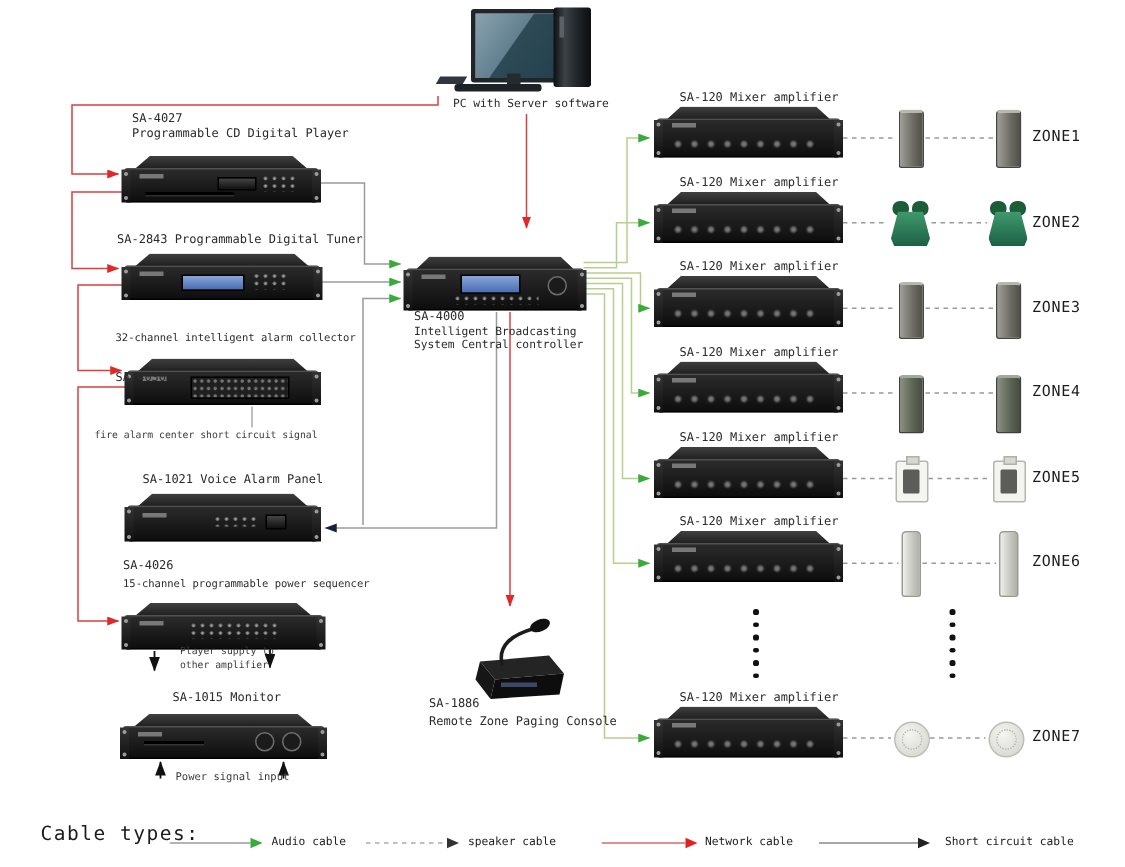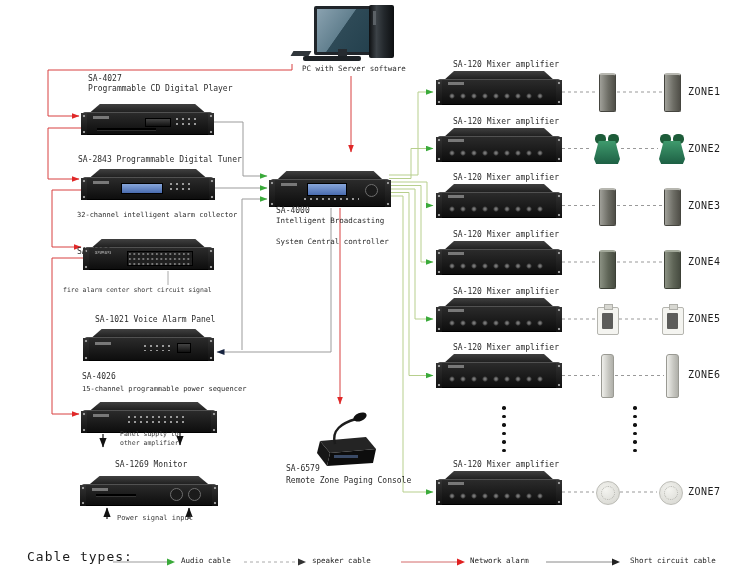--- a/index.html
+++ b/index.html
@@ -184,21 +184,21 @@
     <div class="top"></div>
       <div class="face"></div>
       <div class="ear l"></div>
       <div class="ear r"></div>
     <div class="brand" style="top:12px;"></div>
     <div class="lcd" style="left:38px;top:14px;width:40px;height:9px;"></div>
     <div class="btns" style="left:86px;top:13px;width:22px;height:11px;"></div>
   </div>
 
   <div class="lbl" style="left:77px;top:199px;margin-top:48px;">SA-4030</div>
-  <div class="lbl" style="left:77px;top:210px;font-size:7px;">32-channel intelligent alarm collector</div>
+  <div class="lbl" style="left:77px;top:220px;font-size:7px;">32-channel intelligent alarm collector</div>
   <div class="dev" style="left:85px;top:239px;width:127px;height:31px;">
     <div class="top"></div>
       <div class="face"></div>
       <div class="ear l"></div>
       <div class="ear r"></div>
     <div class="brand" style="top:12px;"></div>
     <div class="grid" style="left:42px;top:12px;width:64px;height:13px;"></div>
   </div>
   <div class="lbl small" style="left:63px;top:286px;">fire alarm center short circuit signal</div>
 
@@ -216,24 +216,24 @@
   <div class="lbl" style="left:82px;top:372px;">SA-4026</div>
   <div class="lbl" style="left:82px;top:384px;font-size:7px;">15-channel programmable power sequencer</div>
   <div class="dev" style="left:83px;top:402px;width:132px;height:31px;">
     <div class="top"></div>
       <div class="face"></div>
       <div class="ear l"></div>
       <div class="ear r"></div>
     <div class="brand" style="top:12px;"></div>
     <div class="btns" style="left:44px;top:13px;width:60px;height:11px;"></div>
   </div>
-  <div class="lbl small" style="left:120px;top:430px;">Panel supply to</div>
+  <div class="lbl small" style="left:120px;top:430px;">Player supply to</div>
   <div class="lbl small" style="left:120px;top:439px;">other amplifier</div>
 
-  <div class="lbl" style="left:115px;top:460px;">SA-1269 Monitor</div>
+  <div class="lbl" style="left:115px;top:460px;">SA-1015 Monitor</div>
   <div class="dev" style="left:82px;top:476px;width:134px;height:30px;">
     <div class="top"></div>
       <div class="face"></div>
       <div class="ear l"></div>
       <div class="ear r"></div>
     <div class="brand" style="top:12px;"></div>
     <div class="meter" style="left:88px;top:12px;"></div>
     <div class="meter" style="left:106px;top:12px;"></div>
     <div class="slot" style="left:14px;right:80px;top:18px;"></div>
   </div>
@@ -244,23 +244,23 @@
       <div class="face"></div>
       <div class="ear l"></div>
       <div class="ear r"></div>
     <div class="brand" style="top:12px;"></div>
     <div class="lcd" style="left:36px;top:12px;width:38px;height:11px;"></div>
     <div class="btns" style="left:32px;top:26px;width:56px;height:6px;"></div>
     <div class="meter" style="left:94px;top:13px;"></div>
   </div>
   <div class="lbl" style="left:276px;top:206px;">SA-4000</div>
   <div class="lbl" style="left:276px;top:216px;font-size:7.5px;">Intelligent Broadcasting</div>
-  <div class="lbl" style="left:276px;top:225px;font-size:7.5px;margin-top:12px;">System Central controller</div>
-
-  <div class="lbl" style="left:286px;top:464px;">SA-6579</div>
+  <div class="lbl" style="left:276px;top:225px;font-size:7.5px;">System Central controller</div>
+
+  <div class="lbl" style="left:286px;top:464px;">SA-1886</div>
   <div class="lbl" style="left:286px;top:476px;">Remote Zone Paging Console</div>
 
   <div class="lbl" style="left:453px;top:60px;">SA-120 Mixer amplifier</div>
   <div class="dev" style="left:438px;top:71px;width:122px;height:34px;">
     <div class="top"></div>
       <div class="face"></div>
       <div class="ear l"></div>
       <div class="ear r"></div>
     <div class="brand" style="top:11px;"></div>
       <div class="knobs" style="left:10px;right:16px;bottom:4px;height:9px;"></div>
@@ -383,21 +383,21 @@
   <svg class="legend-line" style="left:244px;" width="64" height="10">
     <line x1="0" y1="5" x2="54" y2="5" stroke-width="1" stroke-dasharray="3,3" stroke="#aaaaaa"></line>
     <polygon points="54,1.5 62,5 54,8.5" fill="#333333"></polygon>
   </svg>
   <div class="legend-item-label" style="left:312px;">speaker cable</div>
 
   <svg class="legend-line" style="left:401px;" width="66" height="10">
     <line x1="0" y1="5" x2="56" y2="5" stroke-width="1" stroke="#d46a6a"></line>
     <polygon points="56,1.5 64,5 56,8.5" fill="#e02020"></polygon>
   </svg>
-  <div class="legend-item-label" style="left:470px;">Network alarm</div>
+  <div class="legend-item-label" style="left:470px;">Network cable</div>
 
   <svg class="legend-line" style="left:546px;" width="76" height="10">
     <line x1="0" y1="5" x2="66" y2="5" stroke-width="1" stroke="#8a8a8a"></line>
     <polygon points="66,1.5 74,5 66,8.5" fill="#222222"></polygon>
   </svg>
   <div class="legend-item-label" style="left:630px;">Short circuit cable</div>
 
 </div>
 
 </body></html>

